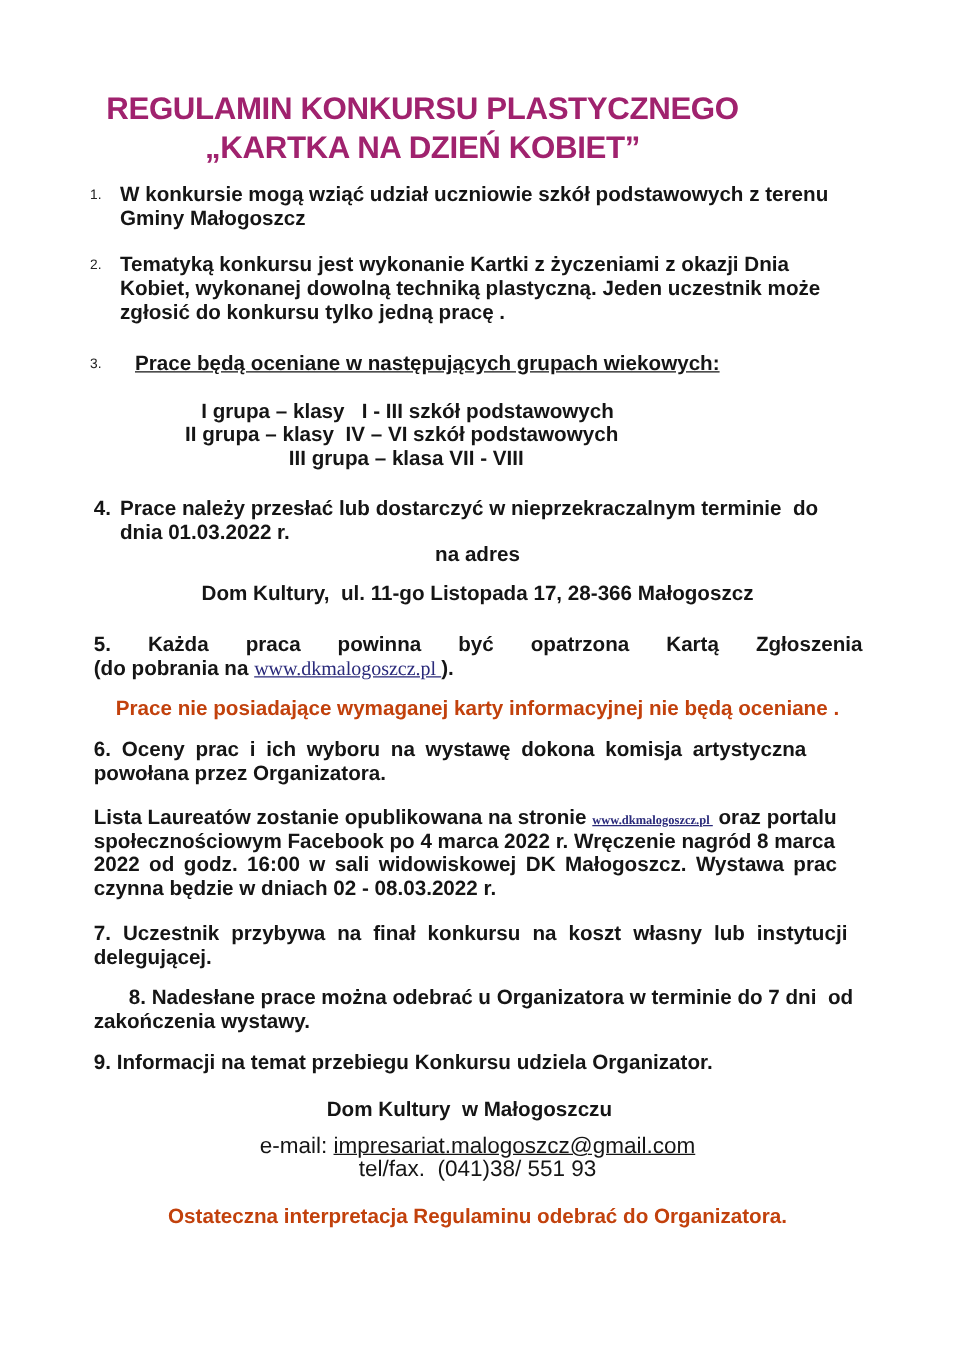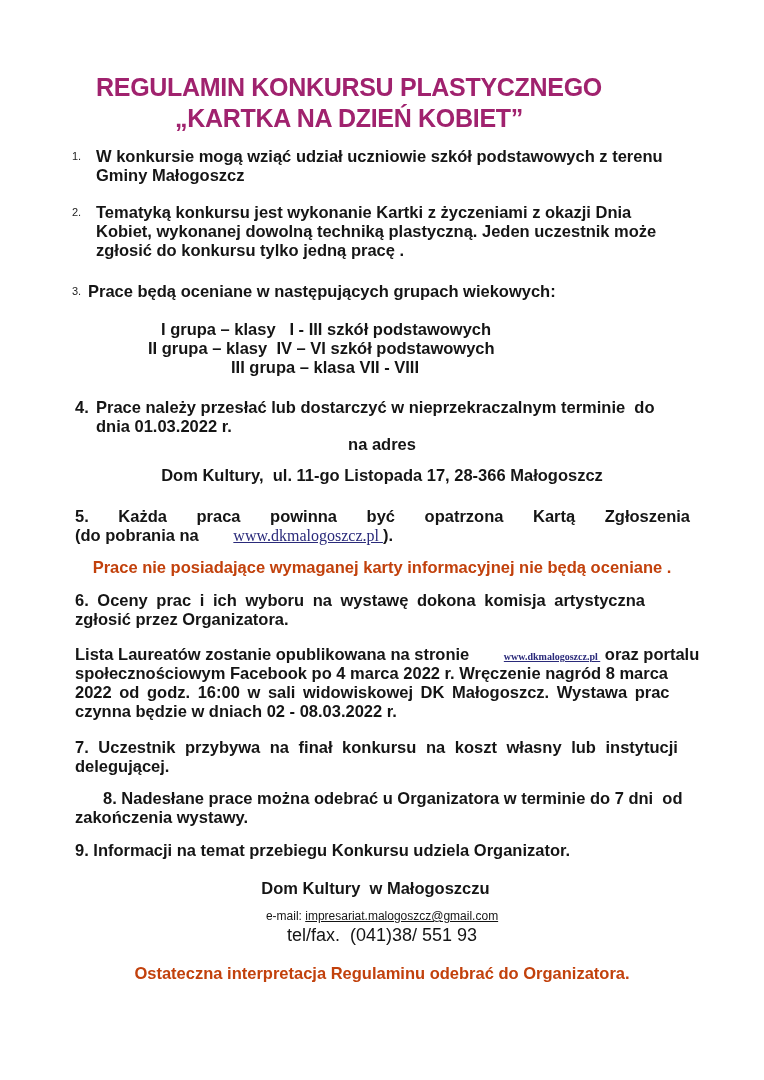--- a/index.html
+++ b/index.html
@@ -3,52 +3,51 @@
 <meta charset="utf-8">
 <style>
   html, body { margin: 0; padding: 0; background: #ffffff; }
   body {
     width: 764px; height: 1080px; position: relative; overflow: hidden;
     font-family: "Liberation Sans", sans-serif; color: #111111;
   }
   .abs { position: absolute; }
   .title {
     left: 0; width: 676px; text-align: center; font-weight: bold;
-    color: #a0226e; font-size: 25px; letter-spacing: -0.3px; line-height: 30px; padding-left: 11px;
+    color: #a0226e; font-size: 25px; letter-spacing: -0.3px; line-height: 30px;
   }
   .txt { font-size: 16.5px; font-weight: bold; line-height: 20px; color: #151515; }
   .num-small { font-size: 11px; font-weight: normal; color: #222; }
   .justify { text-align: justify; text-align-last: left; }
   .center { text-align: center; }
   .pink { color: #c2410c; }
   .link-serif {
     font-family: "Liberation Serif", serif; font-weight: normal; color: #2a2a7a;
     text-decoration: underline;
-    margin-left: 30px;
   }
   .u { text-decoration: underline; }
   .spread { display: flex; justify-content: space-between; }
 </style>
 </head>
 <body>
 
 <div class="abs title" style="top:72px;">REGULAMIN KONKURSU PLASTYCZNEGO</div>
 <div class="abs title" style="top:103px;">„KARTKA NA DZIEŃ KOBIET”</div>
 
 <div class="abs num-small" style="left:72px; top:150px;">1.</div>
 <div class="abs txt" style="left:96px; top:146px;">W konkursie mogą wziąć udział uczniowie szkół podstawowych z terenu</div>
 <div class="abs txt" style="left:96px; top:165px;">Gminy Małogoszcz</div>
 
 <div class="abs num-small" style="left:72px; top:206px;">2.</div>
 <div class="abs txt" style="left:96px; top:202px;text-align:center;">Tematyką konkursu jest wykonanie Kartki z życzeniami z okazji Dnia</div>
 <div class="abs txt" style="left:96px; top:221px;">Kobiet, wykonanej dowolną techniką plastyczną. Jeden uczestnik może</div>
 <div class="abs txt" style="left:96px; top:240px;">zgłosić do konkursu tylko jedną pracę .</div>
 
 <div class="abs num-small" style="left:72px; top:285px;">3.</div>
-<div class="abs txt" style="left:88px; top:281px;">Prace będą oceniane w następujących grupach wiekowych:</div>
+<div class="abs txt" style="left:108px; top:281px;text-decoration:underline;">Prace będą oceniane w następujących grupach wiekowych:</div>
 
 <div class="abs txt" style="left:161px; top:319px; white-space:pre;">I grupa – klasy   I - III szkół podstawowych</div>
 <div class="abs txt" style="left:148px; top:338px; white-space:pre;">II grupa – klasy  IV – VI szkół podstawowych</div>
 <div class="abs txt" style="left:231px; top:357px; white-space:pre;">III grupa – klasa VII - VIII</div>
 
 <div class="abs txt" style="left:75px; top:397px;">4.</div>
 <div class="abs txt" style="left:96px; top:397px; white-space:pre;">Prace należy przesłać lub dostarczyć w nieprzekraczalnym terminie  do</div>
 <div class="abs txt" style="left:96px; top:416px;">dnia 01.03.2022 r.</div>
 <div class="abs txt center" style="left:0; width:764px; top:434px;">na adres</div>
 <div class="abs txt center" style="left:0; width:764px; top:465px; white-space:pre;">Dom Kultury,  ul. 11-go Listopada 17, 28-366 Małogoszcz</div>
@@ -61,32 +60,32 @@
   <span>być</span>
   <span>opatrzona</span>
   <span>Kartą</span>
   <span>Zgłoszenia</span>
 </div>
 <div class="abs txt" style="left:75px; top:525px; white-space:pre;"><span>(do pobrania na </span><span class="link-serif" style="font-size:16px;">www.dkmalogoszcz.pl </span><span>).</span></div>
 
 <div class="abs txt center pink" style="left:0; width:764px; top:557px;">Prace nie posiadające wymaganej karty informacyjnej nie będą oceniane .</div>
 
 <div class="abs txt justify" style="left:75px; width:615px; top:590px; word-spacing:4px;">6. Oceny prac i ich wyboru na wystawę dokona komisja artystyczna</div>
-<div class="abs txt" style="left:75px; top:609px;">zgłosić przez Organizatora.</div>
+<div class="abs txt" style="left:75px; top:609px;">powołana przez Organizatora.</div>
 
 <div class="abs txt" style="left:75px; top:644px; white-space:pre;"><span>Lista Laureatów zostanie opublikowana na stronie </span><span class="link-serif" style="font-size:10px; font-weight:bold;">www.dkmalogoszcz.pl </span><span> oraz portalu</span></div>
 <div class="abs txt" style="left:75px; top:663px; width:615px;">społecznościowym Facebook po 4 marca 2022 r. Wręczenie nagród 8 marca</div>
 <div class="abs txt" style="left:75px; top:682px; width:615px; word-spacing:3px;">2022 od godz. 16:00 w sali widowiskowej DK Małogoszcz. Wystawa prac</div>
 <div class="abs txt" style="left:75px; top:701px;">czynna będzie w dniach 02 - 08.03.2022 r.</div>
 
 <div class="abs txt" style="left:75px; top:737px; width:615px; word-spacing:5px;">7. Uczestnik przybywa na finał konkursu na koszt własny lub instytucji</div>
 <div class="abs txt" style="left:75px; top:756px;">delegującej.</div>
 
 <div class="abs txt" style="left:75px; top:788px; white-space:pre;margin-left:28px;">8. Nadesłane prace można odebrać u Organizatora w terminie do 7 dni  od</div>
 <div class="abs txt" style="left:75px; top:807px;">zakończenia wystawy.</div>
 
 <div class="abs txt" style="left:75px; top:840px;">9. Informacji na temat przebiegu Konkursu udziela Organizator.</div>
 
 <div class="abs txt center" style="left:0; width:751px; top:878px; white-space:pre;">Dom Kultury  w Małogoszczu</div>
-<div class="abs center" style="left:0; width:764px; top:906px; font-size:12px; line-height:20px; color:#151515;"><span>e-mail: </span><span class="u">impresariat.malogoszcz@gmail.com</span></div>
+<div class="abs center" style="left:0; width:764px; top:906px; font-size:18px; line-height:20px; color:#151515;"><span>e-mail: </span><span class="u">impresariat.malogoszcz@gmail.com</span></div>
 <div class="abs center" style="left:0; width:764px; top:925px; font-size:18px; line-height:20px; color:#151515; white-space:pre;">tel/fax.  (041)38/ 551 93</div>
 
 <div class="abs txt center pink" style="left:0; width:764px; top:963px;">Ostateczna interpretacja Regulaminu odebrać do Organizatora.</div>
 
 </body></html>

